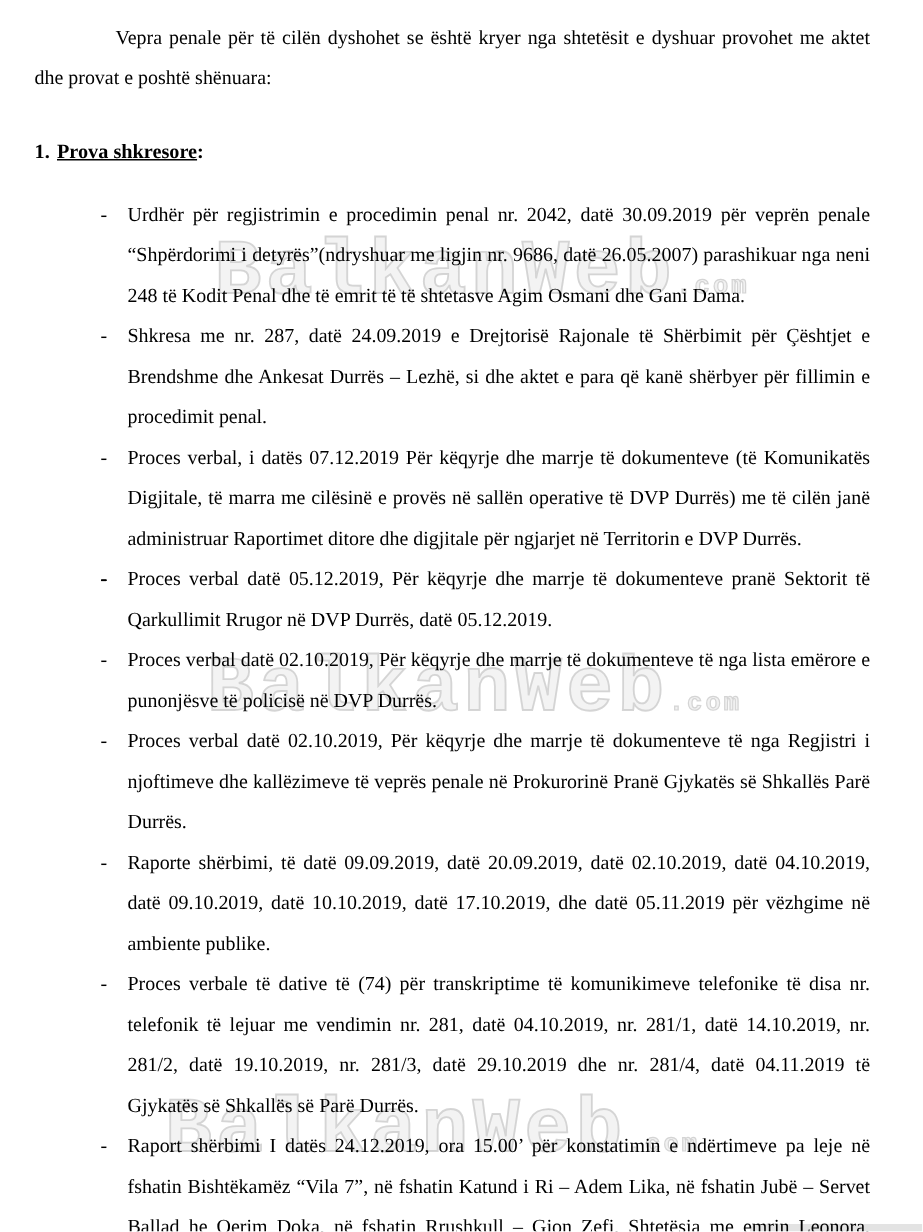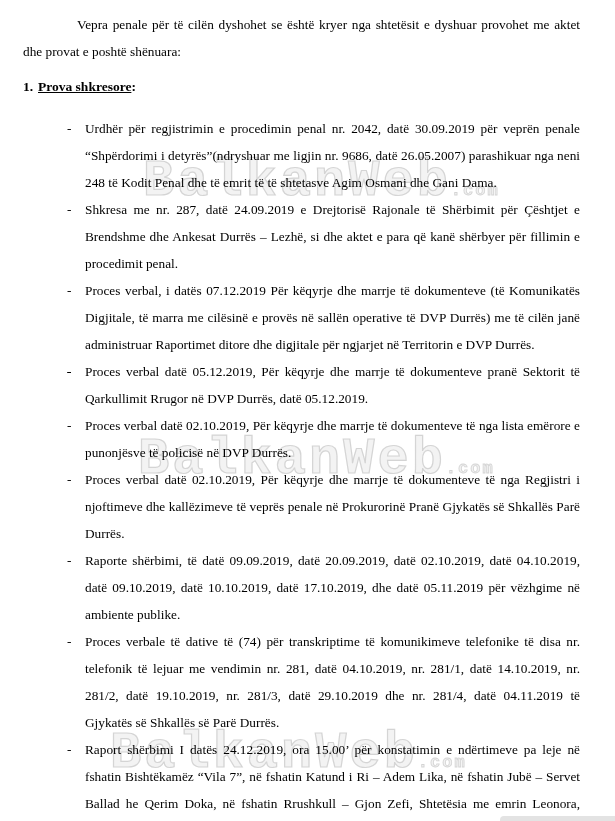--- a/index.html
+++ b/index.html
@@ -45,21 +45,21 @@
     width:557px;
     font-size:13.3px;
     line-height:27px;
   }
   .intro{
     margin:0;
     text-align:justify;
     text-indent:54px;
   }
   .heading{
-    margin-top:8px;
+    margin-top:22px;
     font-weight:bold;
     font-size:13.5px;
   }
   .h-num{display:inline-block;width:15px;}
   .h-text{text-decoration:underline;}
   .list{margin-top:15px;}
   .li{
     position:relative;
     padding-left:62px;
     text-align:justify;

